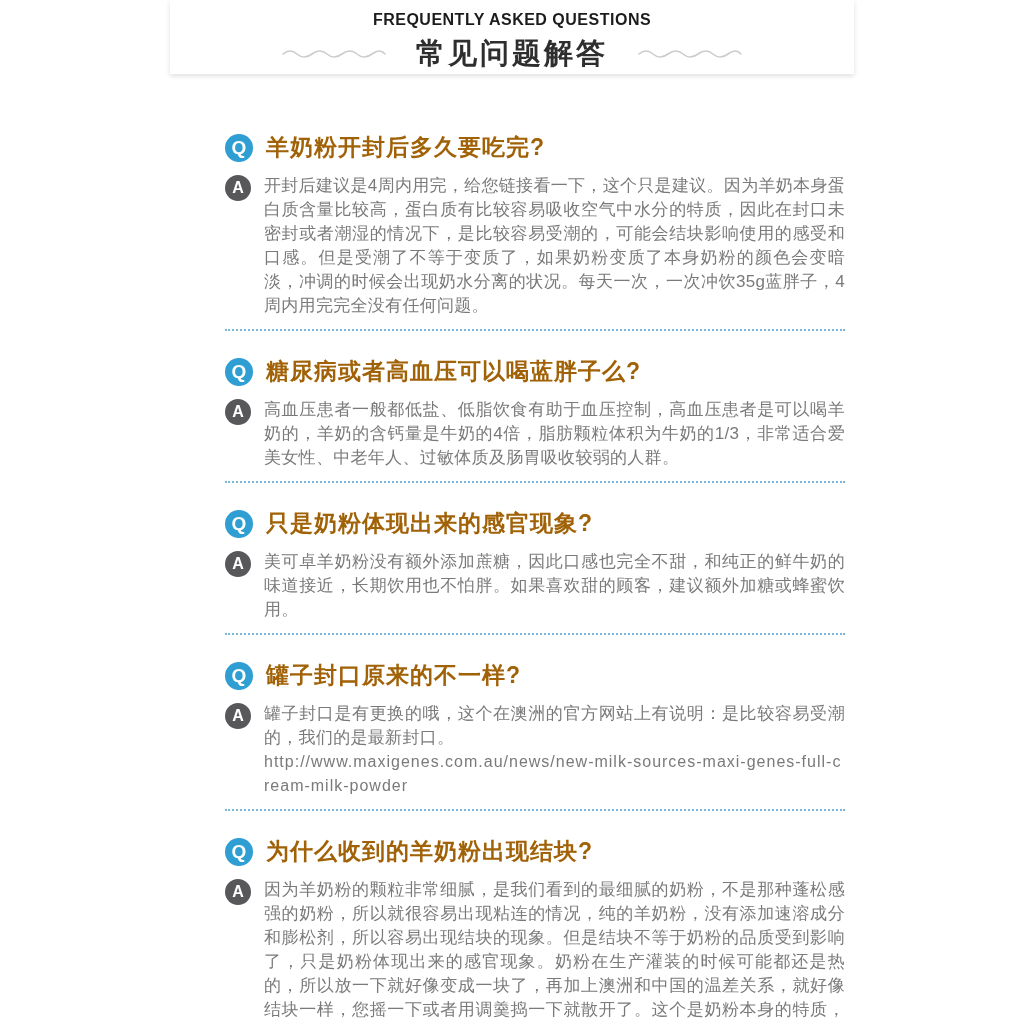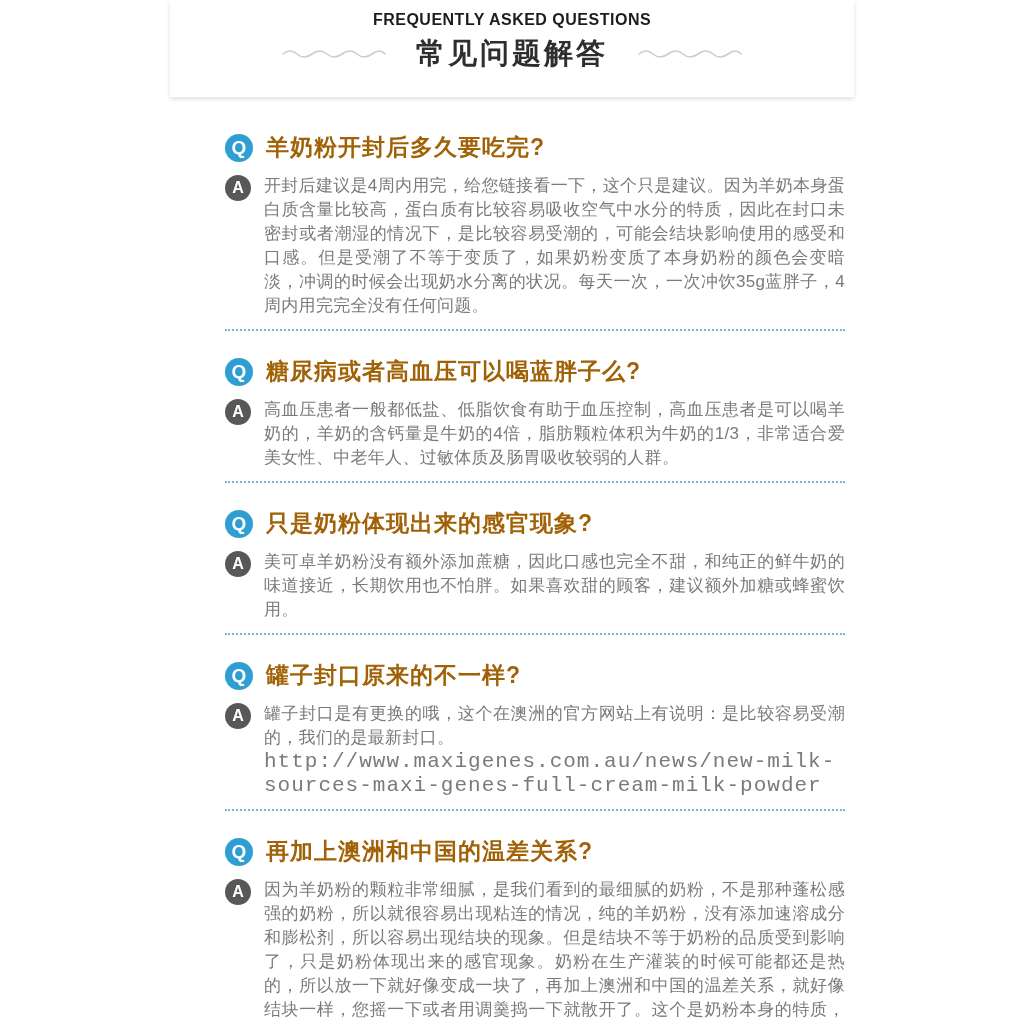--- a/index.html
+++ b/index.html
@@ -12,21 +12,21 @@
     position: relative;
     background: #ffffff;
     overflow: hidden;
     font-family: "Liberation Sans", sans-serif;
   }
   .header-card {
     position: absolute;
     left: 170px;
     top: 0;
     width: 684px;
-    height: 97px;
+    height: 74px;
     background: #ffffff;
     box-shadow: 0 2px 5px rgba(0,0,0,0.13);
     text-align: center;
     box-sizing: border-box;
     padding-top: 11px;
   }
   .en-title {
     font-size: 16px;
     font-weight: bold;
     letter-spacing: 0.5px;
@@ -105,26 +105,25 @@
     min-width: 0;
   }
   .a-text {
     font-size: 17px;
     color: #7a7a7a;
     line-height: 24px;
     letter-spacing: 0.3px;
     text-align: justify;
   }
   .a-link {
-    font-size: 21px;
+    font-size: 16px;
     color: #7a7a7a;
     line-height: 24px;
     letter-spacing: 1px;
     word-break: break-all;
-    font-family: Liberation Mono, monospace;
   }
   .separator {
     border: none;
     border-top: 2px dotted #7ab6da;
     height: 0;
     margin: 11px 0 25px 0;
   }
 </style>
 </head>
 <body>
@@ -197,21 +196,21 @@
         <div class="a-text">罐子封口是有更换的哦，这个在澳洲的官方网站上有说明：是比较容易受潮的，我们的是最新封口。</div>
         <div class="a-link">http://www.maxigenes.com.au/news/new-milk-sources-maxi-genes-full-cream-milk-powder</div>
       </div>
     </div>
     <hr class="separator">
   </div>
 
   <div class="faq-section">
     <div class="q-row">
       <div class="q-badge">Q</div>
-      <div class="q-title">再加上澳洲和中国的温差关系?</div>
+      <div class="q-title">为什么收到的羊奶粉出现结块?</div>
     </div>
     <div class="a-row">
       <div class="a-badge">A</div>
       <div class="a-body">
         <div class="a-text">因为羊奶粉的颗粒非常细腻，是我们看到的最细腻的奶粉，不是那种蓬松感强的奶粉，所以就很容易出现粘连的情况，纯的羊奶粉，没有添加速溶成分和膨松剂，所以容易出现结块的现象。但是结块不等于奶粉的品质受到影响了，只是奶粉体现出来的感官现象。奶粉在生产灌装的时候可能都还是热的，所以放一下就好像变成一块了，再加上澳洲和中国的温差关系，就好像结块一样，您摇一下或者用调羹捣一下就散开了。这个是奶粉本身的特质，不影响食用口感和营养的。请放心购买</div>
       </div>
     </div>
 
   </div>
 

